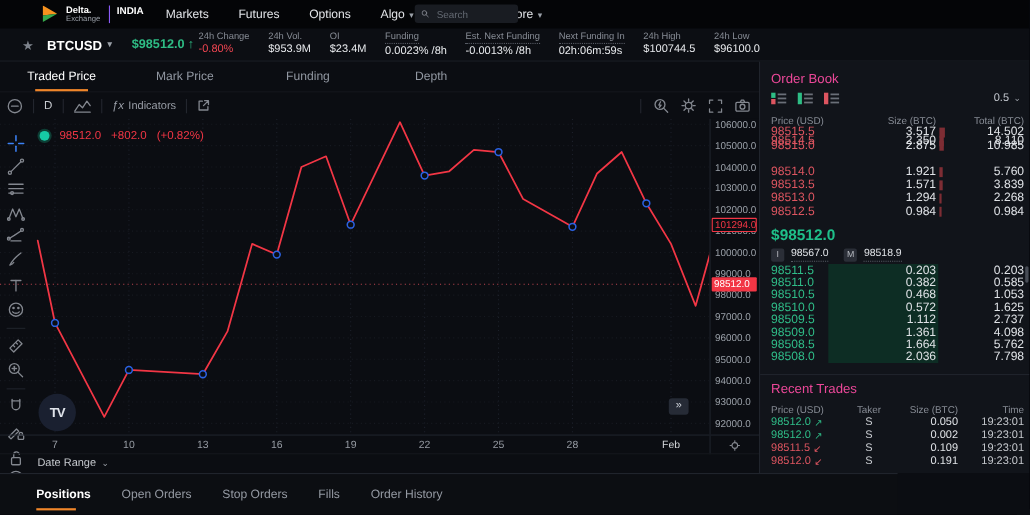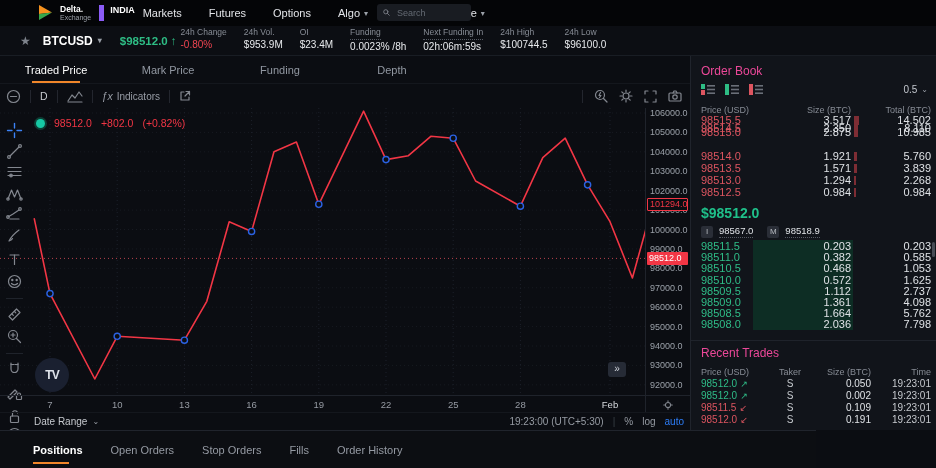--- a/index.html
+++ b/index.html
@@ -6,22 +6,22 @@
   .app{position:relative;width:936px;height:468px;background:#0b0d12;overflow:hidden;
        font-family:"Liberation Sans",sans-serif;color:#e8eaed;-webkit-font-smoothing:antialiased}
   .app *{box-sizing:border-box}
 
   
   .topnav{position:absolute;top:0;left:0;right:0;height:26px;background:#040507;display:flex;align-items:center}
   .logo{display:flex;margin-left:38px;gap:6px}
   .logo-txt{display:flex;flex-direction:column;line-height:1}
   .logo-brand{font-size:8.5px;font-weight:bold;color:#fff}
   .logo-sub{font-size:7px;color:#9ba0a8}
-  .logo-region{font-size:9px;font-weight:bold;color:#fff;border-left:5px solid #8b5cf6;padding-left:6px;margin-left:2px}
-  .nav-items{display:flex;align-items:center;gap:27px;margin-left:8px}
+  .logo-region{font-size:9px;font-weight:bold;color:#fff;border-left:1px solid #8b5cf6;padding-left:6px;margin-left:2px}
+  .nav-items{display:flex;align-items:center;gap:27px;margin-left:20px}
   .nav-item{font-size:11px;color:#e2e4e8;cursor:pointer;display:flex;align-items:center;gap:4px}
   .caret{font-size:8px;color:#9ba0a8}
   .search-pill{position:absolute;left:377px;top:4px;width:94px;height:17px;background:#191c22;border-radius:3px;
                display:flex;align-items:center;padding:0 6px;gap:5px}
   .search-pill input{background:transparent;border:0;outline:0;color:#aab;font-size:9px;width:70px}
   .search-pill input::placeholder{color:#646a73}
 
   
   .tickerbar{position:absolute;top:26px;left:0;right:0;height:30px;background:#0c0e13;border-bottom:1px solid #191d24;
              display:flex;align-items:center}
@@ -191,20 +191,24 @@
           <span class="stat-label">24h Vol.</span>
           <span class="stat-value">$953.9M</span>
         </div>
       <div class="stat">
           <span class="stat-label">OI</span>
           <span class="stat-value">$23.4M</span>
         </div>
       <div class="stat">
           <span class="stat-label u">Funding</span>
           <span class="stat-value">0.0023% /8h</span>
+        </div>
+      <div class="stat">
+          <span class="stat-label u">Est. Next Funding</span>
+          <span class="stat-value">-0.0013% /8h</span>
         </div>
       <div class="stat">
           <span class="stat-label u">Next Funding In</span>
           <span class="stat-value">02h:06m:59s</span>
         </div>
       <div class="stat">
           <span class="stat-label">24h High</span>
           <span class="stat-value">$100744.5</span>
         </div>
       <div class="stat">
@@ -478,27 +482,20 @@
         <span class="xlab" style="left: 453.2px;">25</span>
         <span class="xlab" style="left: 520.4px;">28</span>
         <span class="xlab feb" style="left: 610px;">Feb</span>
       </div>
 
     <div class="chart-footer">
       <span class="date-range">
           <span>Date Range</span>
           <span class="caret">⌄</span>
         </span>
-      <div class="footer-right">
-        <span>19:23:00 (UTC+5:30)</span>
-        <span class="fsep">|</span>
-        <span>%</span>
-        <span>log</span>
-        <span class="blue">auto</span>
-      </div>
     </div>
   </div>
 
   <div class="side-panel">
     <div class="sp-title" style="top:8px">Order Book</div>
     <div class="ob-icons">
       <svg width="14" height="11" viewBox="0 0 14 11">
           <rect x="0" y="0" width="4" height="5" fill="#2ebd85"></rect>
           <rect x="0" y="6" width="4" height="5" fill="#dd5560"></rect>
           <g fill="#6a6f78">

